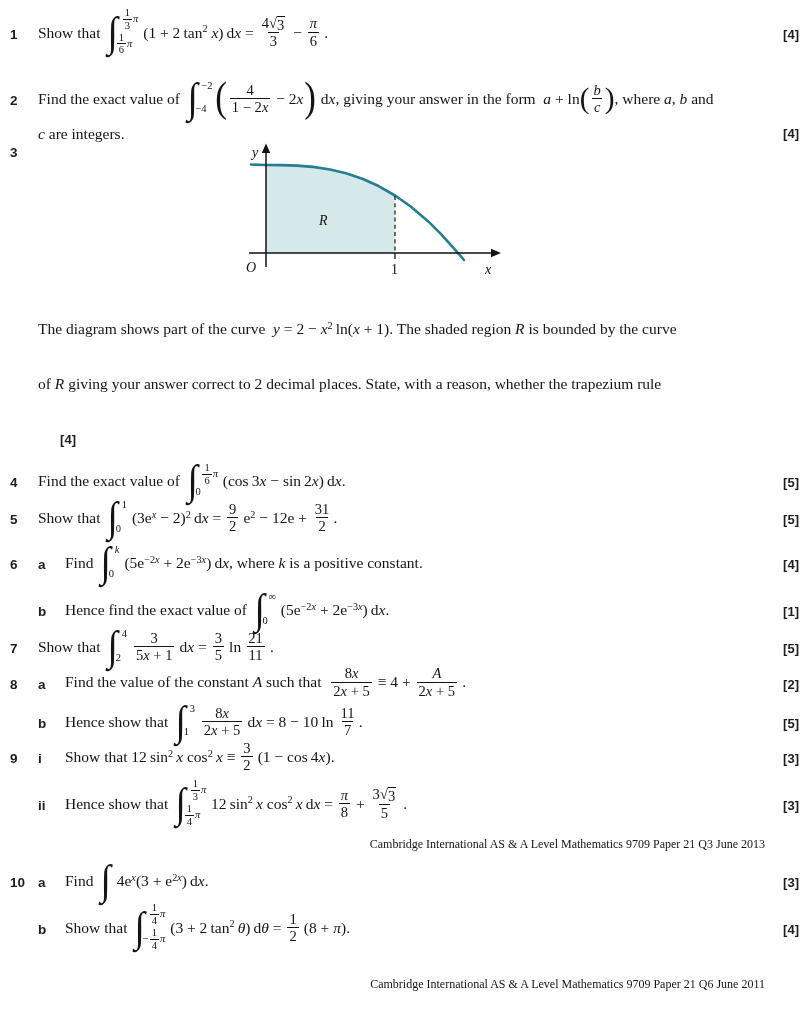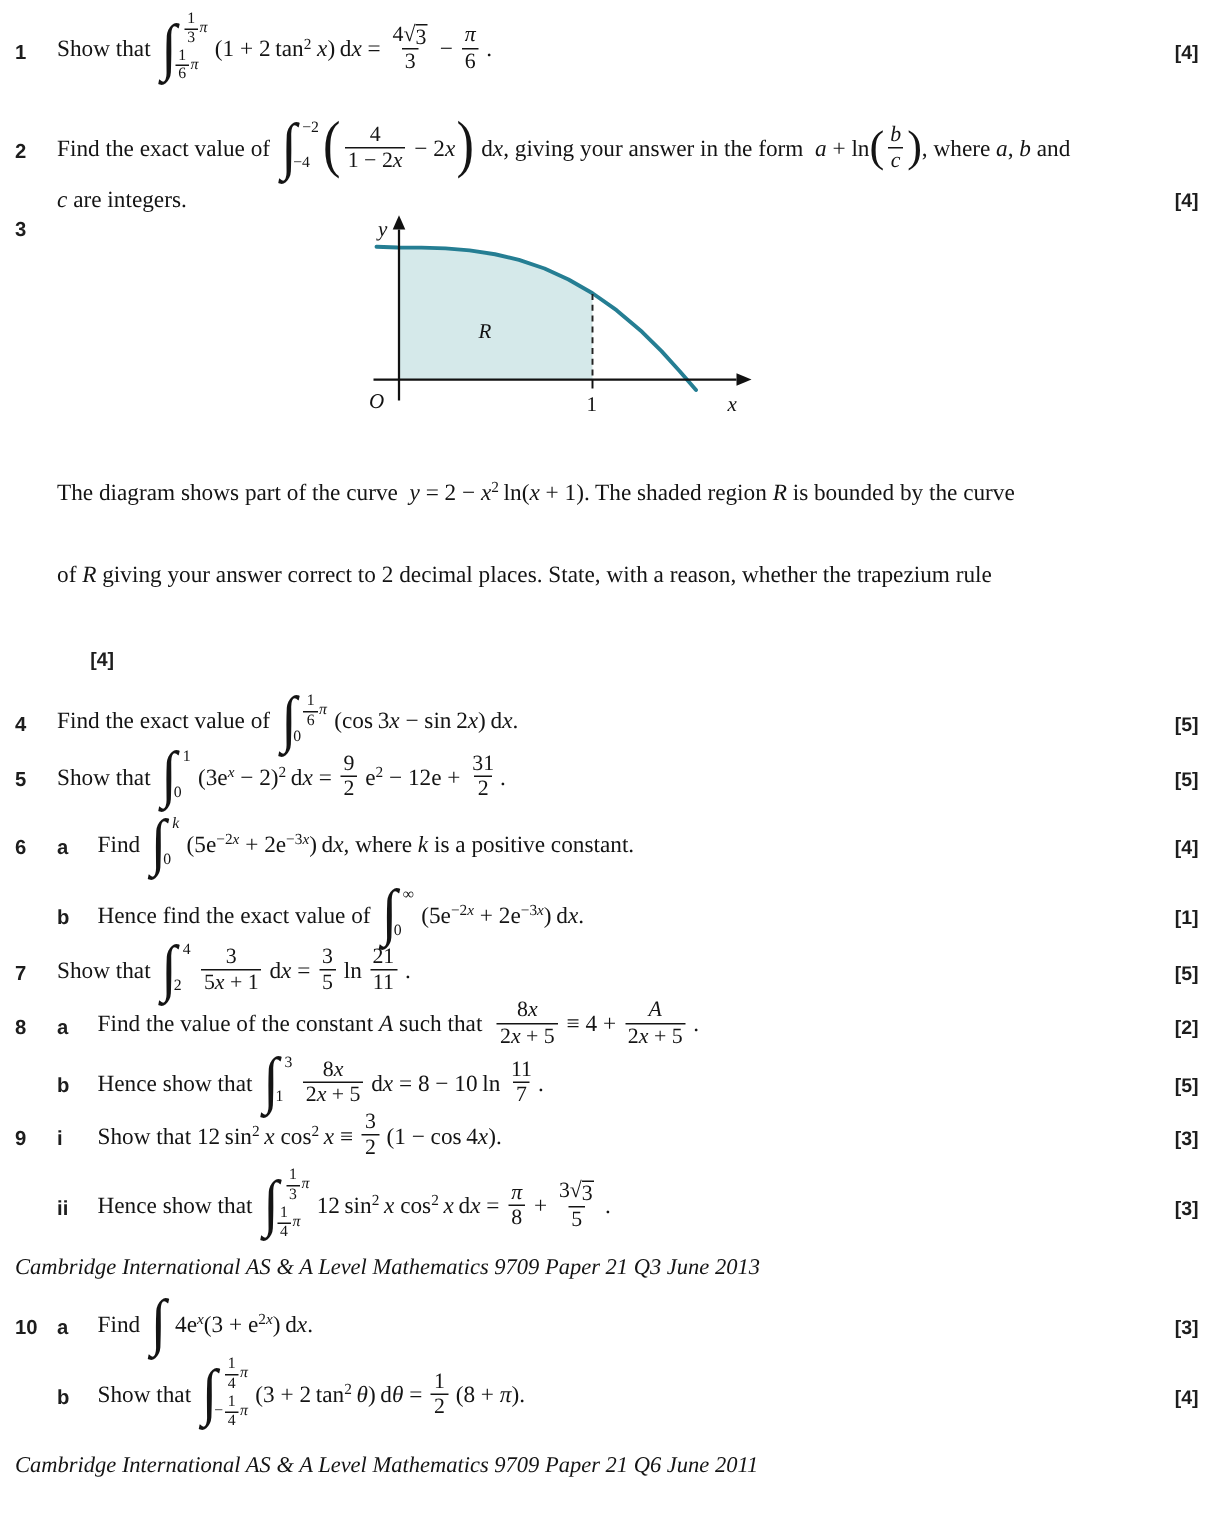--- a/index.html
+++ b/index.html
@@ -20,22 +20,22 @@
   #q4{margin-bottom:0;}
   #q5{margin-bottom:8px;}
   #q6 .qrow+.qrow{margin-top:10px;}
   #q6{margin-bottom:0;}
   #q7{margin-bottom:0;}
   #q8 .qrow+.qrow{margin-top:4px;}
   #q8{margin-bottom:0;}
   #q9 .qrow+.qrow{margin-top:4px;}
   #q9{margin-bottom:2px;}
   #q10 .qrow+.qrow{margin-top:2px;}
-  #q10{margin-bottom:12px;}
-  .attribution{padding-right:34px;font-style:italic;font-size:15px;
+  #q10{margin-bottom:22px;}
+  .attribution{text-align:right;padding-right:34px;font-size:12px;
                margin:6px 0 12px 0;color:#141414;}
   
   .it{font-style:italic;}
   .bigint{display:inline-flex;align-items:center;vertical-align:middle;margin:0 1px 0 3px;position:relative;top:-2px;}
   .int-sign{font-size:42px;line-height:0.88;font-family:"Liberation Serif",serif;display:inline-block;transform:scaleX(0.9);}
   .limits{display:flex;flex-direction:column;justify-content:space-between;align-self:stretch;
           font-size:10.5px;line-height:1;padding:1px 0 2px 0;}
   .lim{display:inline-flex;align-items:center;white-space:nowrap;}
   .lim.hi{margin-left:3px;}
   .lim.lo{margin-left:-3px;}

